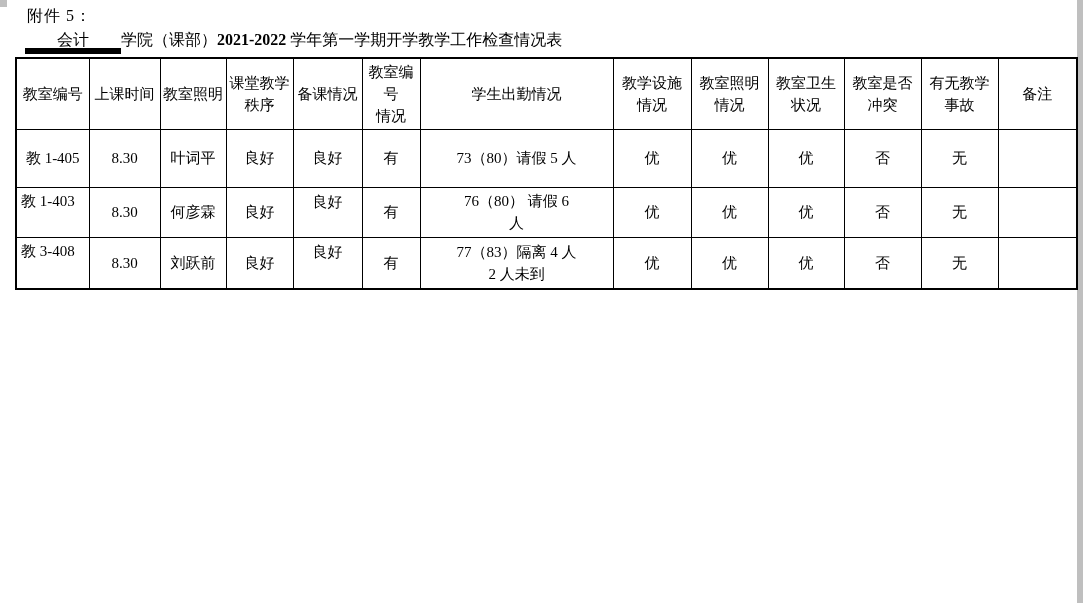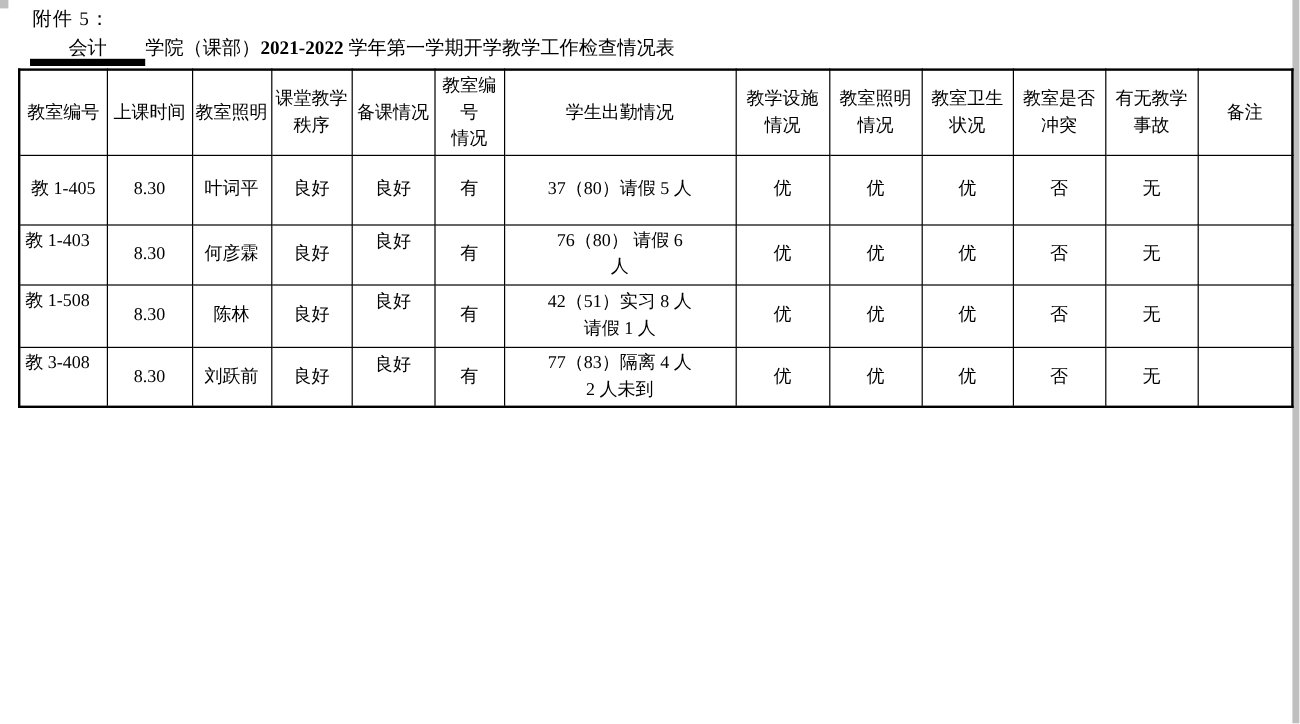--- a/index.html
+++ b/index.html
@@ -115,53 +115,37 @@
         </tr>
     </thead>
     <tbody>
         <tr>
           <td>教 1-405</td>
           <td>8.30</td>
           <td>叶词平</td>
           <td>良好</td>
           <td>良好</td>
           <td>有</td>
-          <td>37（80）请假 5 人</td>
+          <td>73（80）请假 5 人</td>
           <td>优</td>
           <td>优</td>
           <td>优</td>
           <td>否</td>
           <td>无</td>
           <td></td>
         </tr>
         <tr>
           <td>教 1-403</td>
           <td>8.30</td>
           <td>何彦霖</td>
           <td>良好</td>
           <td>良好</td>
           <td>有</td>
           <td>76（80） 请假 6
 人</td>
-          <td>优</td>
-          <td>优</td>
-          <td>优</td>
-          <td>否</td>
-          <td>无</td>
-          <td></td>
-        </tr>
-        <tr>
-          <td>教 1-508</td>
-          <td>8.30</td>
-          <td>陈林</td>
-          <td>良好</td>
-          <td>良好</td>
-          <td>有</td>
-          <td>42（51）实习 8 人
-请假 1 人</td>
           <td>优</td>
           <td>优</td>
           <td>优</td>
           <td>否</td>
           <td>无</td>
           <td></td>
         </tr>
         <tr>
           <td>教 3-408</td>
           <td>8.30</td>

